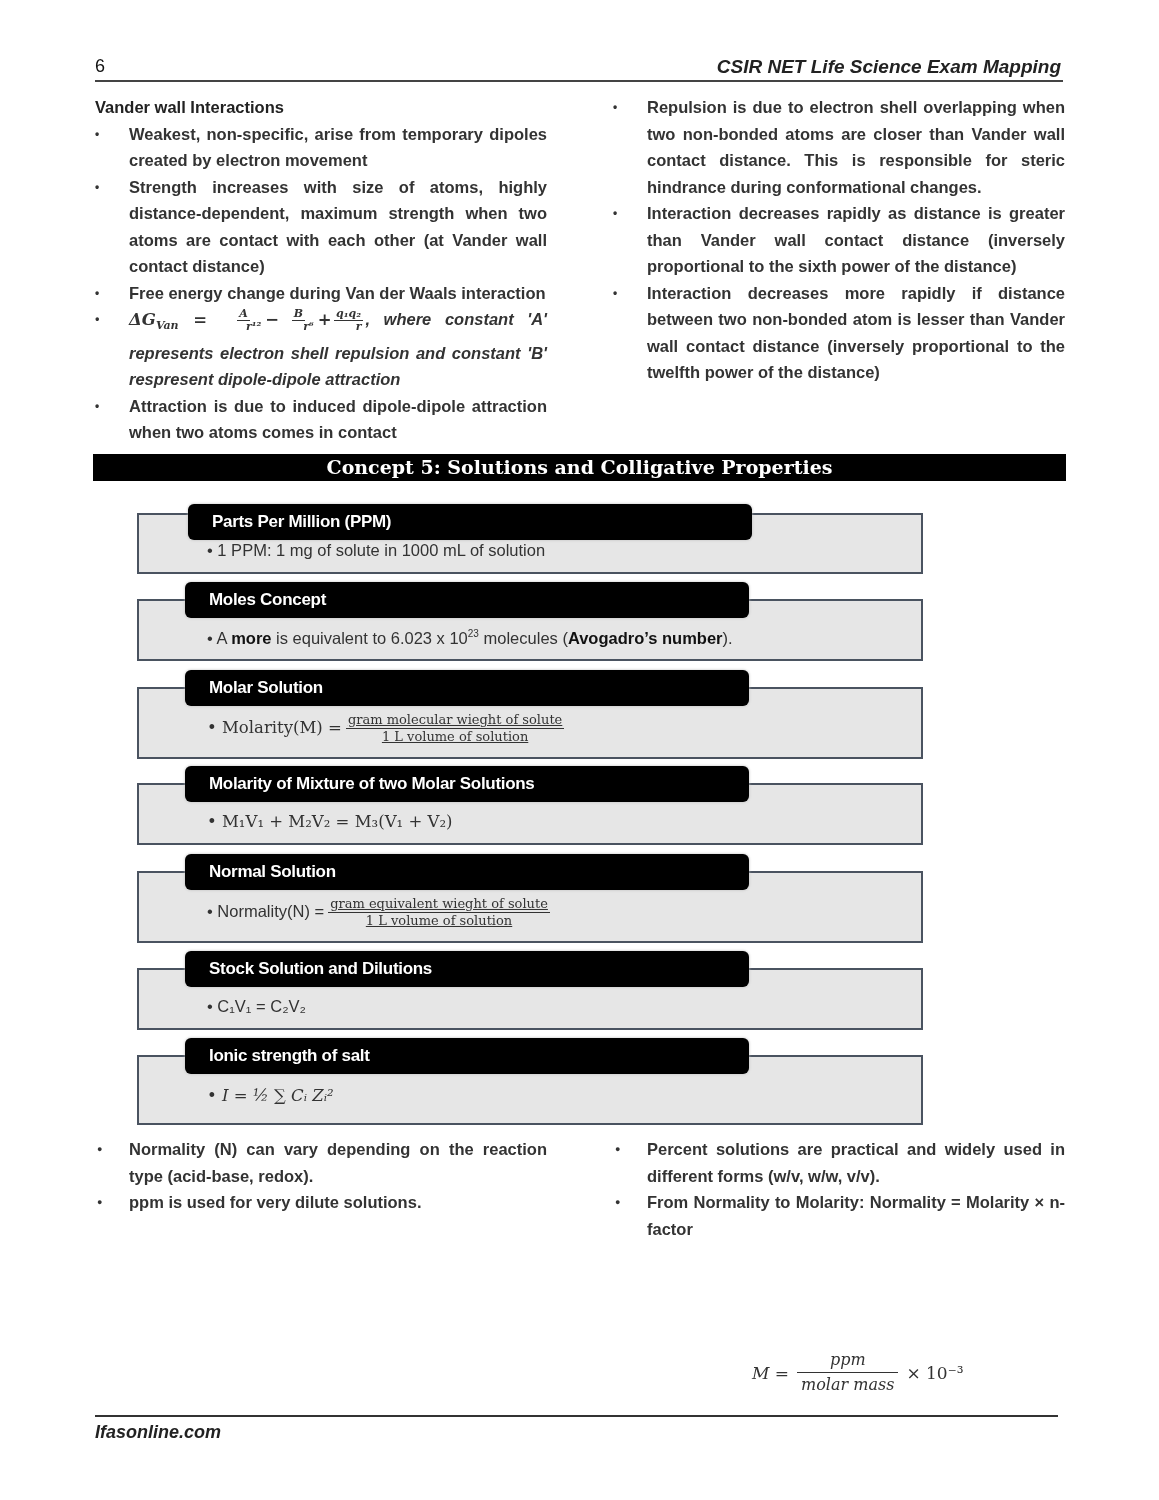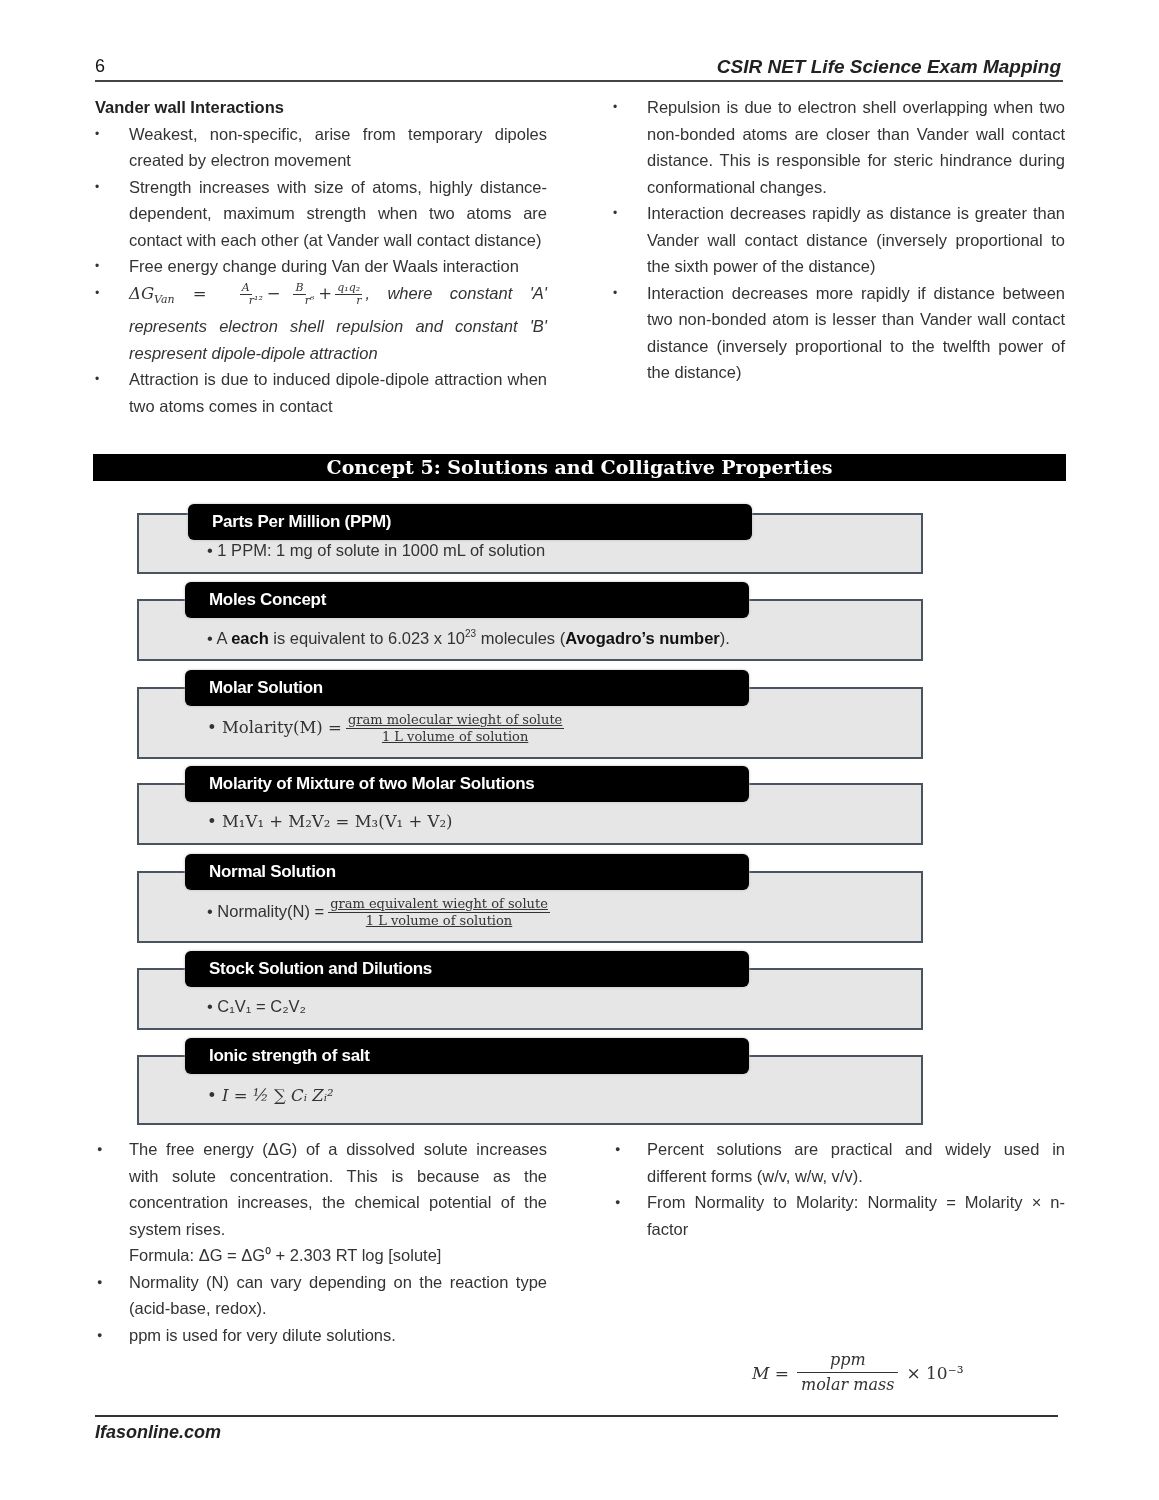--- a/index.html
+++ b/index.html
@@ -9,21 +9,21 @@
   .header { position: absolute; left: 95px; top: 56px; width: 968px; height: 26px; border-bottom: 2px solid #444; }
   .page-num { position: absolute; left: 0; top: 0; font-size: 18px; font-weight: 500; color: #111; }
   .running-title { position: absolute; right: 2px; top: 0; font-size: 19px; font-style: italic; font-weight: bold; color: #222; }
 
   .col { position: absolute; font-size: 16.5px; line-height: 26.5px; color: #333; }
   .col.left { left: 95px; top: 94px; width: 452px; }
   .col.right { left: 613px; top: 94px; width: 452px; }
 
   .sec-title { font-weight: bold; color: #222; font-size: 16.5px; }
   ul.bl { list-style: none; }
-  ul.bl li { position: relative; padding-left: 34px; text-align: justify; }
+  ul.bl li { position: relative; padding-left: 34px; text-align: justify; font-weight: bold; }
   ul.bl li::before { content: "•"; position: absolute; left: 0; top: 0; font-size: 12px; color: #333; }
   ul.bl.round li::before { content: "●"; font-size: 9px; left: 2px; }
   .it { font-style: italic; }
   .math { font-family: "DejaVu Serif", serif; font-style: italic; }
   .frac { display: inline-flex; flex-direction: column; align-items: center; vertical-align: middle; font-size: 11px; line-height: 12px; margin: 0 2px; }
   .frac .num { border-bottom: 1px solid #333; padding: 0 2px; }
   .frac .den { padding: 0 2px; margin-left: 20px; }
 
   .concept-bar { position: absolute; left: 93px; top: 454px; width: 973px; height: 27px; background: #000; color: #fff; text-align: center; font-family: "DejaVu Serif", serif; font-weight: bold; font-size: 19px; line-height: 27px; }
 
@@ -87,21 +87,21 @@
 
 <div class="card" style="top:504px;">
   <div class="panel" style="top:9px;height:61px;"></div>
   <div class="tab" style="top:0;left:51px;">Parts Per Million (PPM)</div>
   <div class="body" style="top:37px;">• 1 PPM: 1 mg of solute in 1000 mL of solution</div>
 </div>
 
 <div class="card" style="top:582px;">
   <div class="panel" style="top:17px;height:62px;"></div>
   <div class="tab" style="top:0;">Moles Concept</div>
-  <div class="body" style="top:46px;"><span>• A </span><b>each</b><span> is equivalent to 6.023 x 10</span><sup style="font-size:10px">23</sup><span> molecules (</span><b>Avogadro’s number</b><span>).</span></div>
+  <div class="body" style="top:46px;"><span>• A </span><b>more</b><span> is equivalent to 6.023 x 10</span><sup style="font-size:10px">23</sup><span> molecules (</span><b>Avogadro’s number</b><span>).</span></div>
 </div>
 
 <div class="card" style="top:670px;">
   <div class="panel" style="top:17px;height:72px;"></div>
   <div class="tab" style="top:0;">Molar Solution</div>
   <div class="body" style="top:42px;"><span class="serif">• Molarity(M) =</span><span class="mfrac">
         <span class="num">gram molecular wieght of solute</span>
         <span class="den">1 L volume of solution</span>
       </span></div>
 </div>
@@ -128,21 +128,20 @@
 </div>
 
 <div class="card" style="top:1038px;">
   <div class="panel" style="top:17px;height:70px;"></div>
   <div class="tab" style="top:0;">Ionic strength of salt</div>
   <div class="body math" style="top:48px;">• I = ½ ∑ Cᵢ Zᵢ²</div>
 </div>
 
 <div class="col left" style="top:1136px;">
   <ul class="bl round">
-    <li><span>The free energy (ΔG) of a dissolved solute increases with solute concentration. This is because as the concentration increases, the chemical potential of the system rises.</span><br><span>Formula: ΔG = ΔG⁰ + 2.303 RT log [solute]</span></li>
     <li>Normality (N) can vary depending on the reaction type (acid-base, redox).</li>
     <li>ppm is used for very dilute solutions.</li>
   </ul>
 </div>
 
 <div class="col right" style="top:1136px;">
   <ul class="bl round">
     <li>Percent solutions are practical and widely used in different forms (w/v, w/w, v/v).</li>
   </ul>
   <ul class="bl round">

